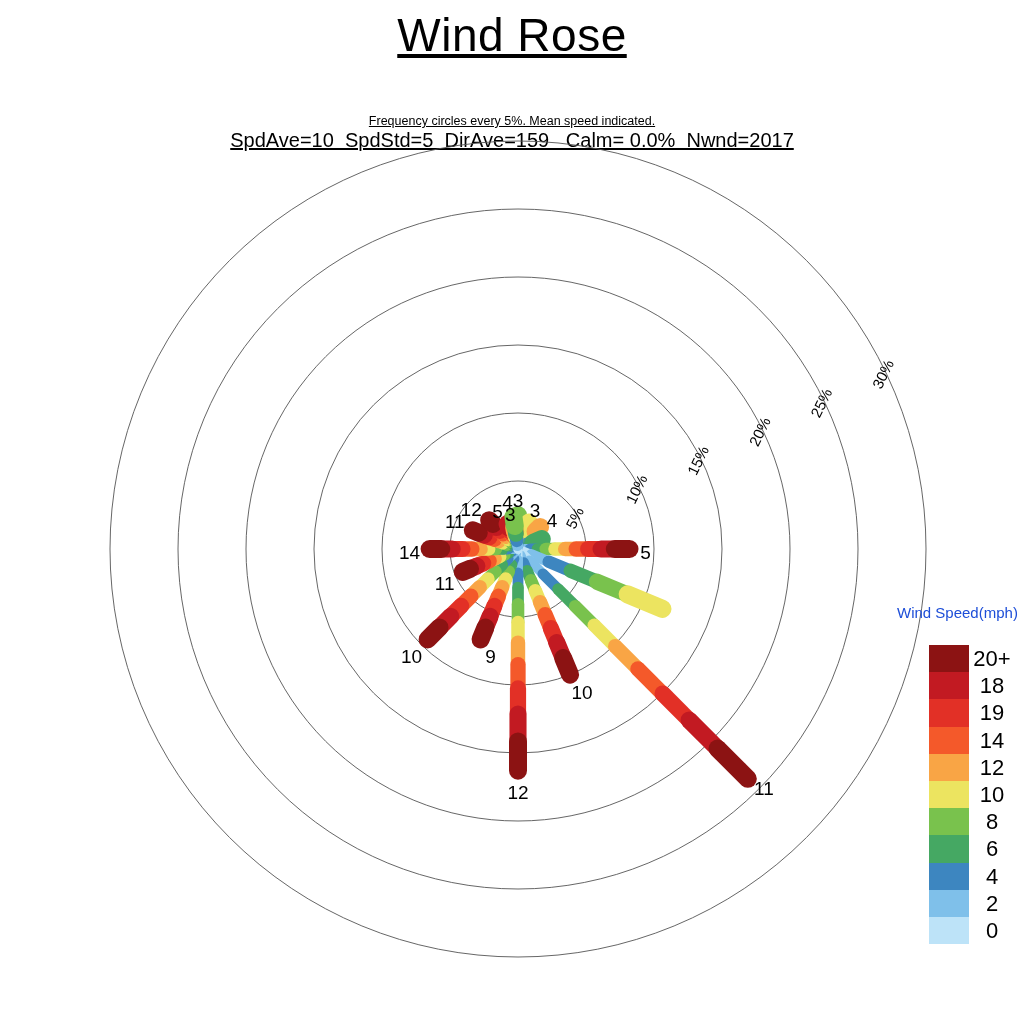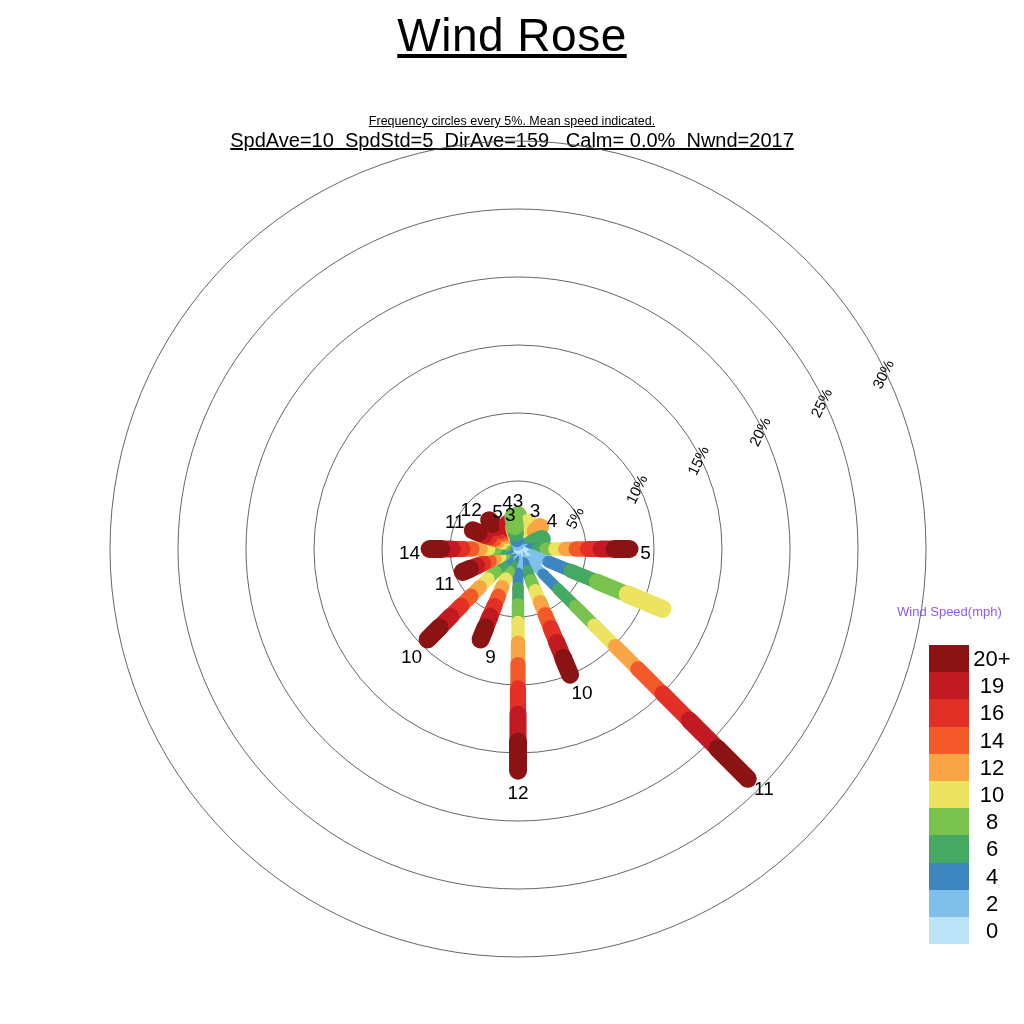--- a/index.html
+++ b/index.html
@@ -15,21 +15,21 @@
   .hdr{position:absolute;left:0;right:0;text-align:center;color:#000;text-decoration:underline;}
   #chart-title{top:8px;font-size:46px;line-height:54px;font-weight:400;letter-spacing:.5px;}
   #stats-line{top:84px;font-size:20px;line-height:24px;margin-top:44px;}
   #stats-line span{white-space:pre;}
   #subtitle-line{top:113px;font-size:12.5px;line-height:16px;}
 
   #plot{position:absolute;left:0;top:0;width:1024px;height:1024px;}
 
   #legend-title{
     position:absolute;left:897px;top:604px;
-    font-size:13px;color:#8b5cf6;white-space:nowrap;
+    font-size:15px;color:#1d4ed8;white-space:nowrap;
   }
   #legend{position:absolute;left:929px;top:645px;width:88px;}
   .legend-row{display:flex;align-items:center;height:27.2px;}
   .legend-swatch{width:40px;height:27.2px;flex:0 0 40px;}
   .legend-label{
     font-size:22px;color:#000;line-height:27.2px;
     width:48px;text-align:center;padding-right:2px;
     white-space:nowrap;
   }
 </style>
@@ -283,25 +283,25 @@
 
   <div id="legend-title">Wind Speed(mph)</div>
 
   <div id="legend">
       <div class="legend-row">
         <div class="legend-swatch" style="background: rgb(140, 19, 19);"></div>
         <div class="legend-label">20+</div>
       </div>
       <div class="legend-row">
         <div class="legend-swatch" style="background: rgb(194, 26, 34);"></div>
+        <div class="legend-label">18</div>
+      </div>
+      <div class="legend-row">
+        <div class="legend-swatch" style="background: rgb(226, 48, 38);"></div>
         <div class="legend-label">19</div>
-      </div>
-      <div class="legend-row">
-        <div class="legend-swatch" style="background: rgb(226, 48, 38);"></div>
-        <div class="legend-label">16</div>
       </div>
       <div class="legend-row">
         <div class="legend-swatch" style="background: rgb(244, 89, 42);"></div>
         <div class="legend-label">14</div>
       </div>
       <div class="legend-row">
         <div class="legend-swatch" style="background: rgb(249, 165, 69);"></div>
         <div class="legend-label">12</div>
       </div>
       <div class="legend-row">

